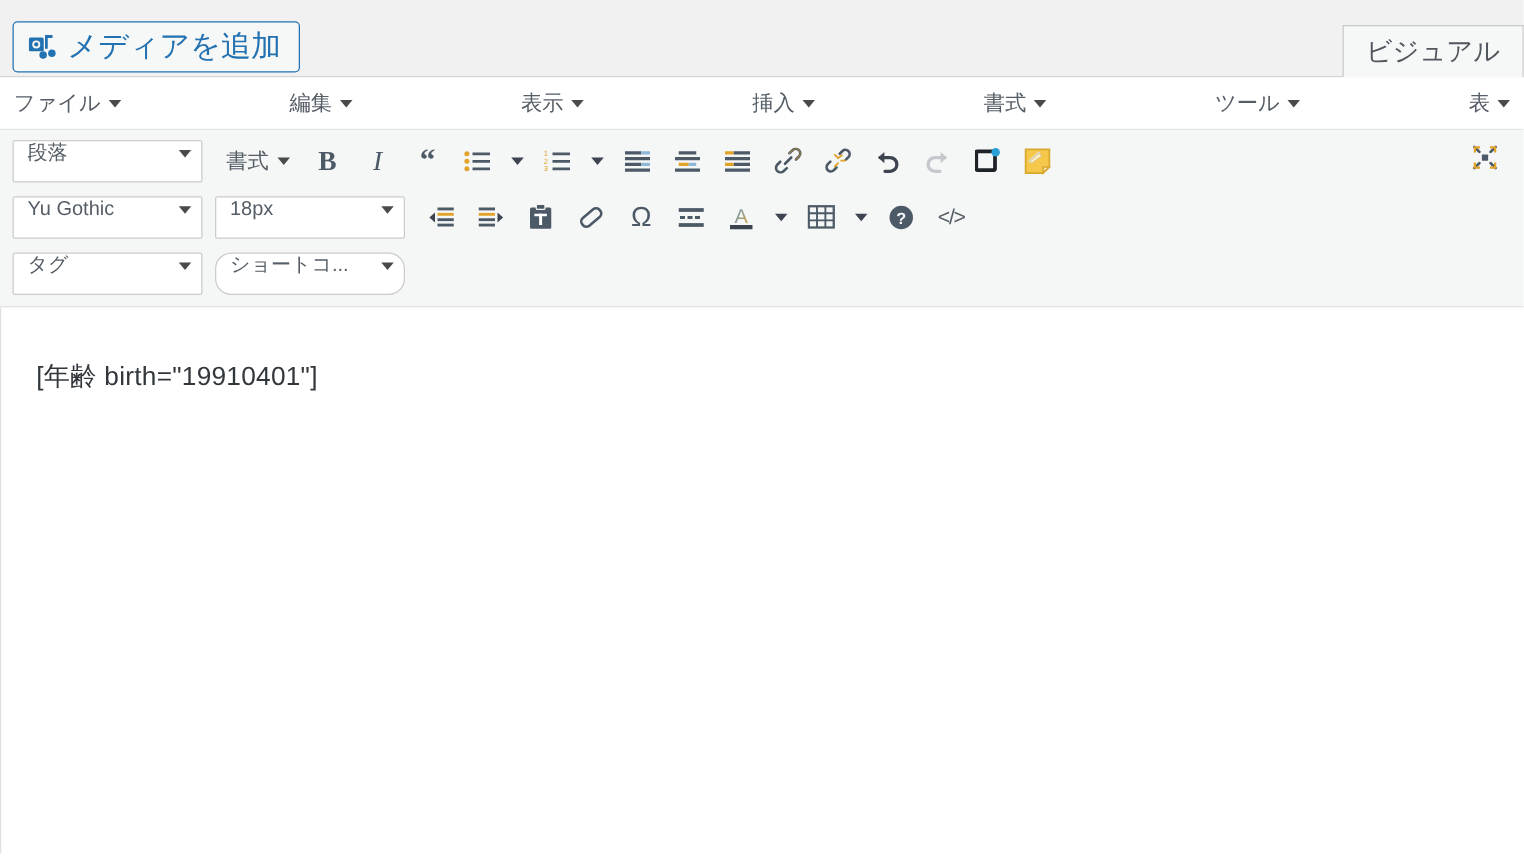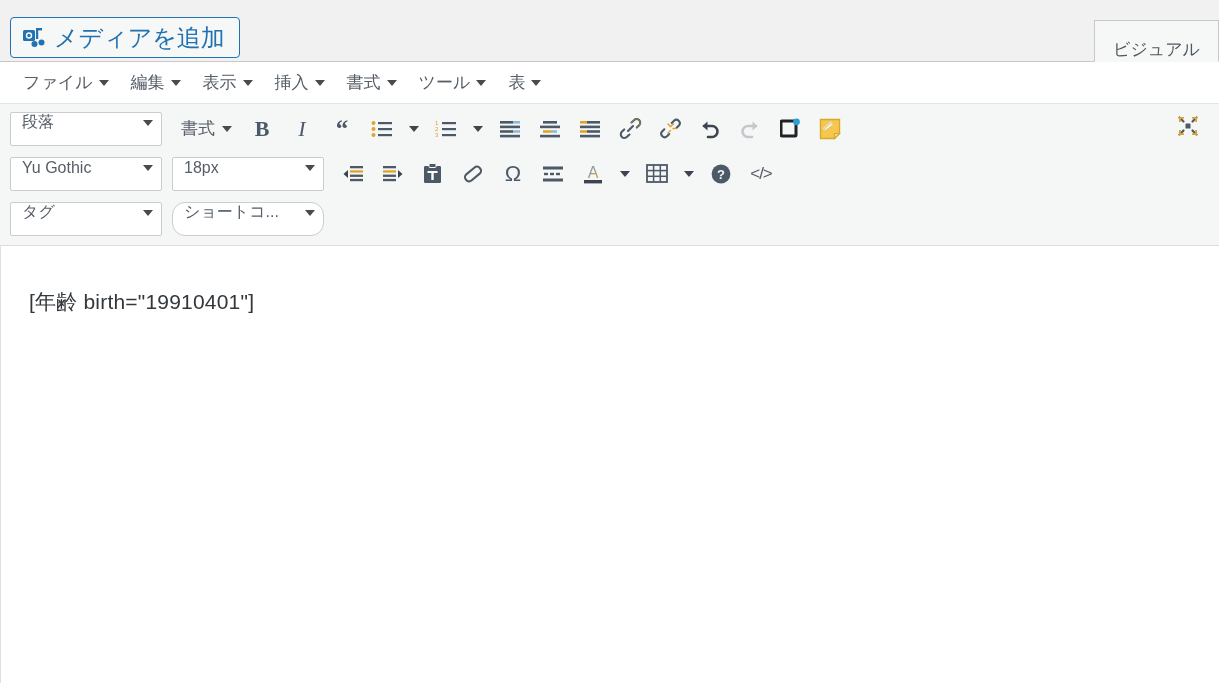--- a/index.html
+++ b/index.html
@@ -41,22 +41,22 @@
   .tabs {
     position: absolute;
     right: 0; bottom: 0;
     display: flex;
     align-items: flex-end;
     height: 42px;
   }
   .tab {
     height: 41px;
     padding: 0 18px;
-    display: flex; align-items: flex-end;
-    font-size: 17px;
+    display: flex; align-items: center;
+    font-size: 21px;
     color: #646970;
     background: #e7e7e7;
     border: 1px solid #c8c8c8;
     border-bottom: none;
     margin-left: 4px;
     cursor: pointer;
     white-space: nowrap;
   }
   .tab.active {
     background: #f6f7f7;
@@ -71,23 +71,23 @@
     position: relative;
     height: 624px;
     background: #fff;
   }
 
   
   .menubar {
     display: flex;
     align-items: center;
     height: 42px;
-    padding-left: 12px;
     background: #fff;
     border-bottom: 1px solid #e5e5e5;
+    justify-content: space-between;
   }
   .menu-item {
     display: flex; align-items: center; gap: 6px;
     padding: 4px 11px;
     font-size: 17px;
     color: #555d66;
     cursor: pointer;
     white-space: nowrap;
     border-radius: 2px;
   }

